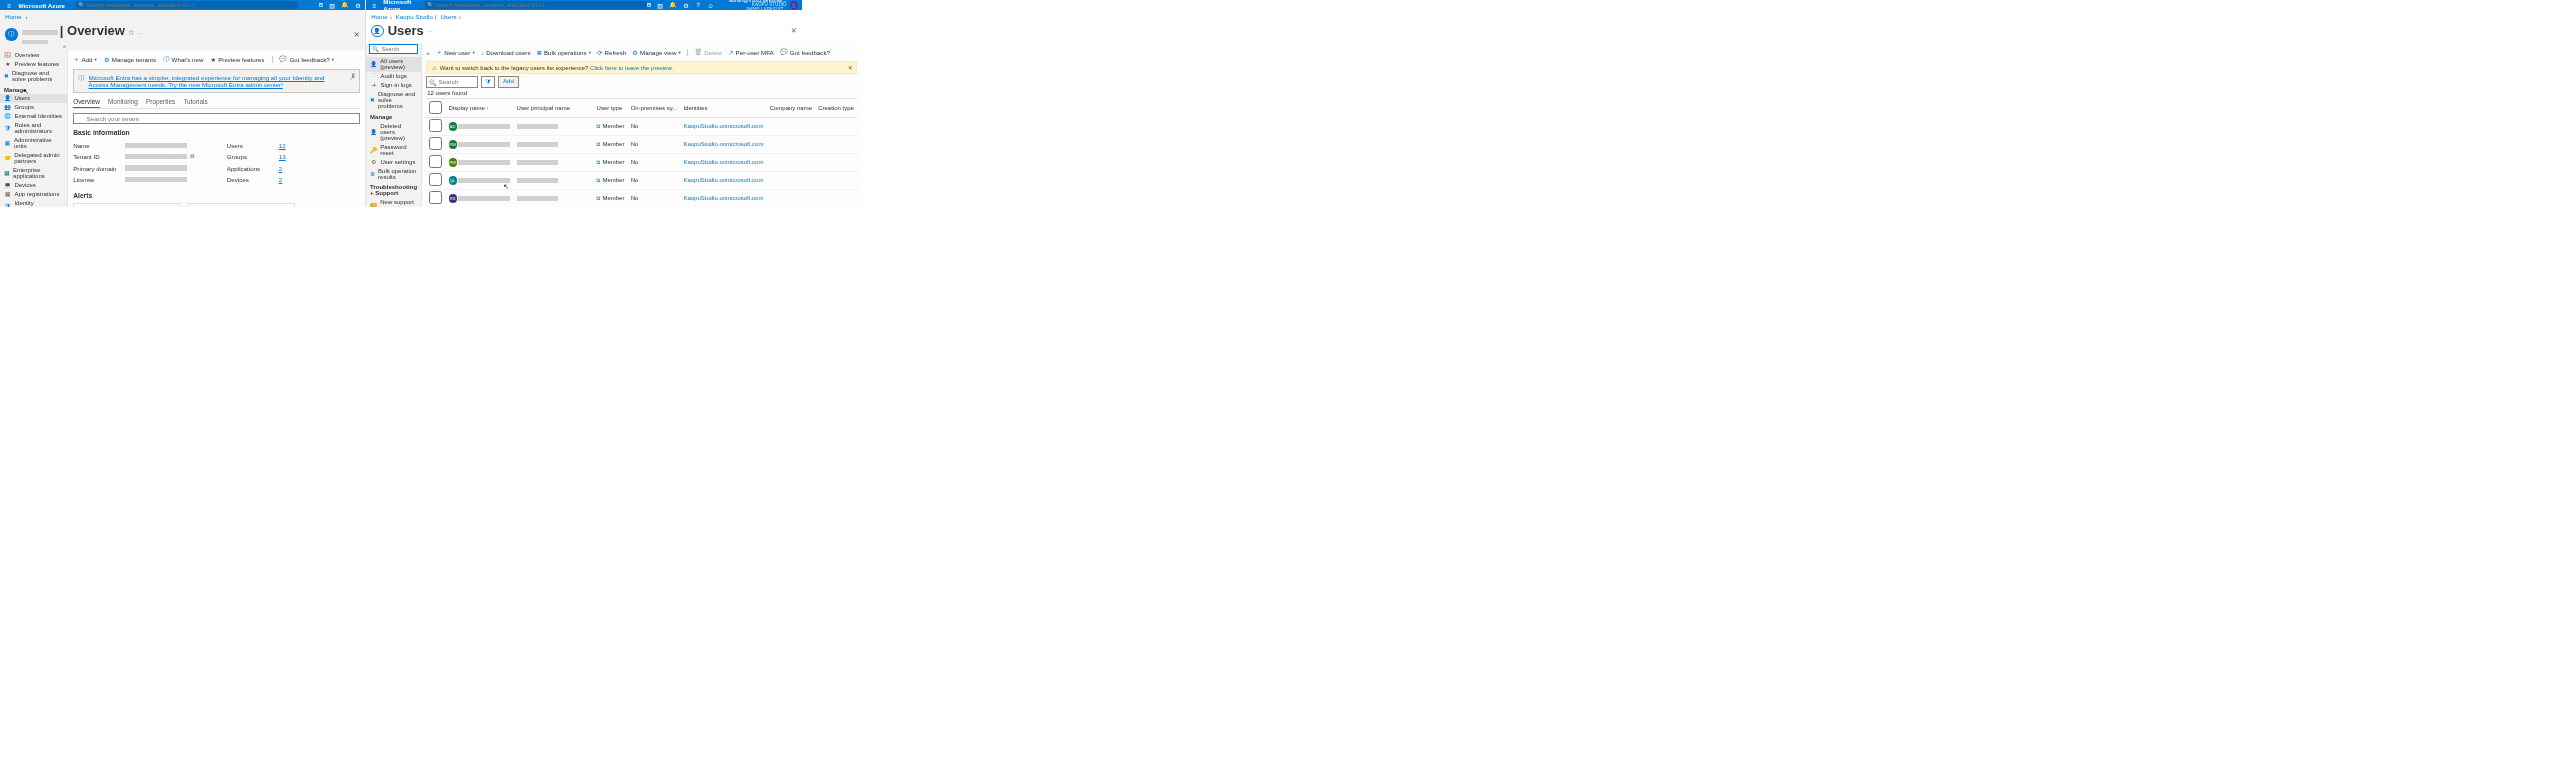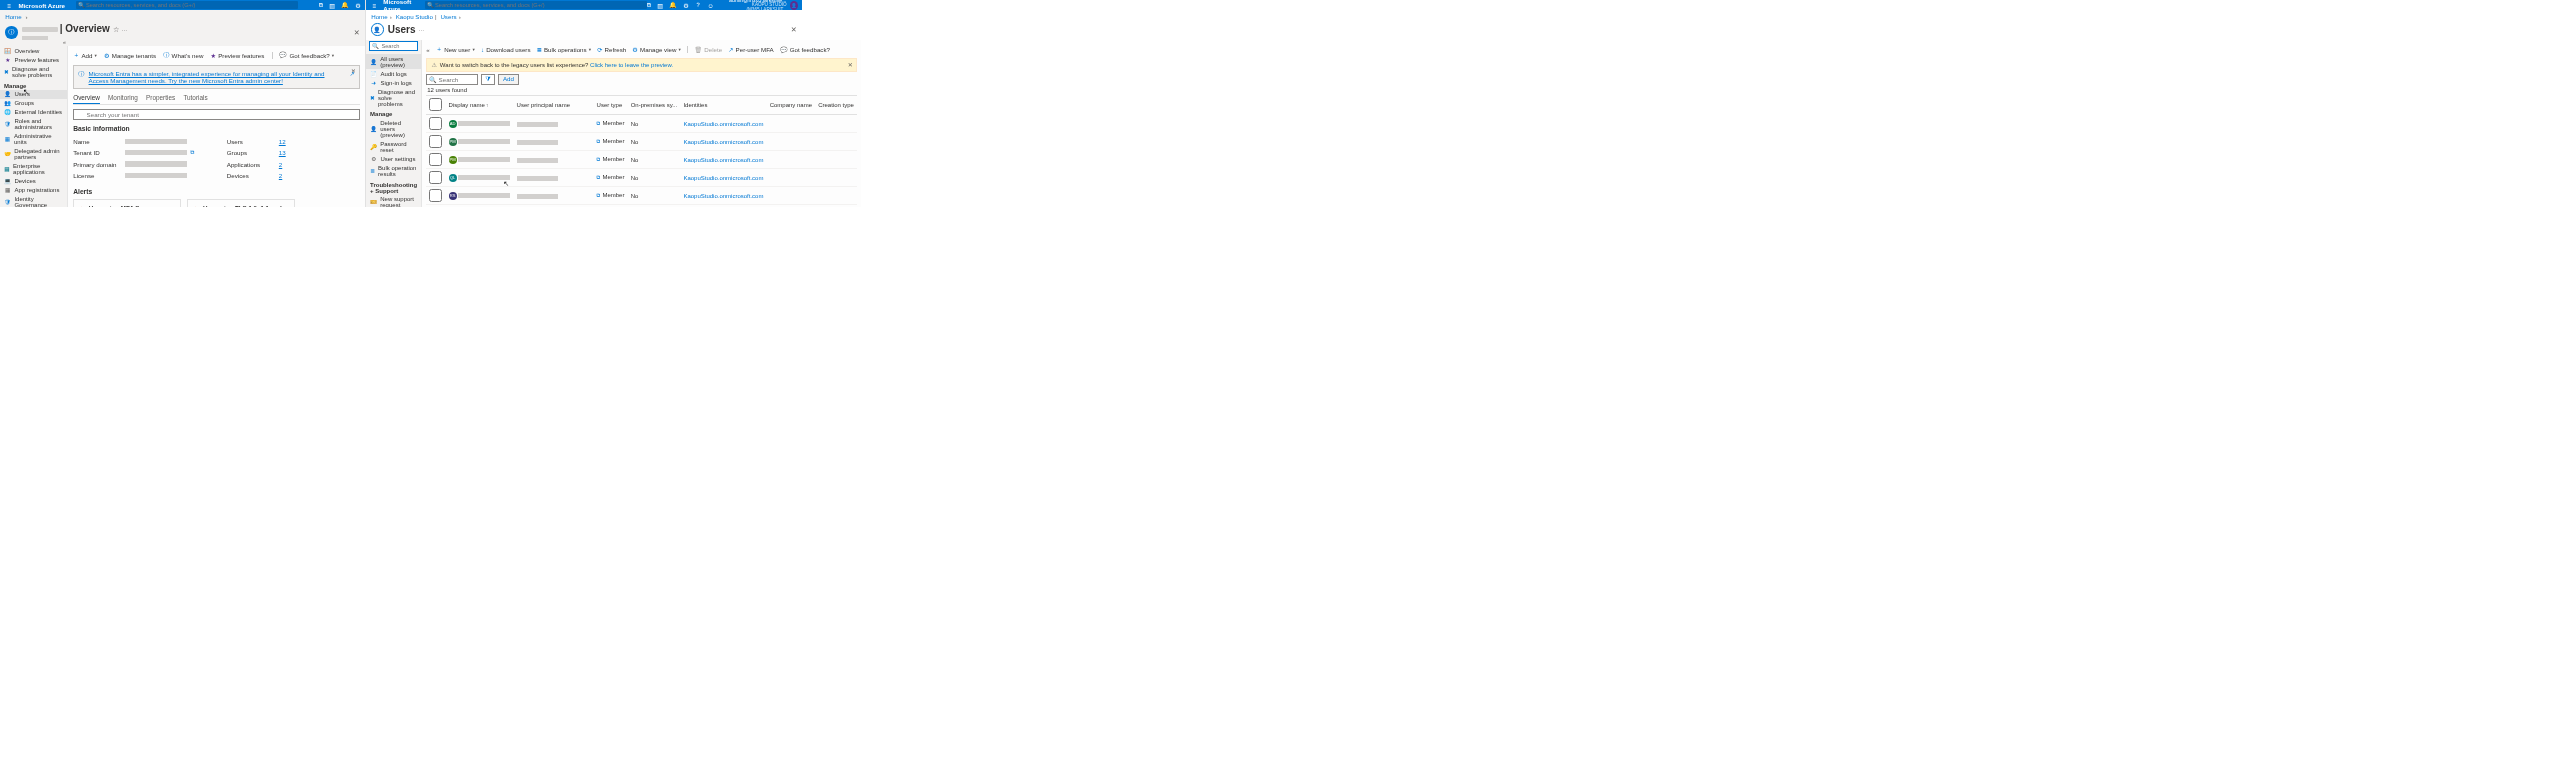--- a/index.html
+++ b/index.html
@@ -22,21 +22,21 @@
 .topbar .avatar { width: 9.3px; height: 9.3px; border-radius: 50%; background: #5c2e91; margin-left: 3.1px; display:flex;align-items:center;justify-content:center;font-size:4.6px;}
 
 
 .breadcrumb { padding: 3.1px 5.2px; font-size: 6.2px; }
 .breadcrumb a { color: #0078d4; text-decoration: none; }
 .breadcrumb .sep { color: #605e5c; margin: 0 2.1px; }
 
 
 .page-header { display: flex; align-items: center; padding: 0 5.2px 4.1px 5.2px; }
 .page-header .icon-circle { width: 12.4px; height: 12.4px; border-radius: 50%; background: #0078d4; color: #fff; display: flex; align-items: center; justify-content: center; font-size: 6.2px; margin-right: 4.1px;}
-.page-header .title-main { font-size: 10px; font-weight: 600; }
+.page-header .title-main { font-size: 13px; font-weight: 600; }
 .page-header .title-redacted { background: #d2d0ce; width: 36px; height: 5.2px; border-radius: 1px; display:inline-block; margin-right:2.1px;}
 .page-header .subtitle-redacted { background: #d2d0ce; width: 26px; height: 4.1px; display:inline-block; margin-top:1px;}
 .page-header .star { color: #605e5c; margin-left: 3.1px; font-size: 7.2px; }
 .page-header .close { margin-left: auto; font-size: 7.2px; color: #605e5c; cursor: pointer; }
 
 
 .layout { display: flex; }
 .sidebar { width: 68px; background: #f3f2f1; padding: 1px 0; border-right: 0.5px solid #e5e5e5; position:relative;}
 .sidebar .collapse { position: absolute; right: 1px; top: -6.2px; font-size: 5.2px; color: #605e5c; cursor:pointer;}
 .sidebar-item { display: flex; align-items: center; padding: 1.5px 4.1px; font-size: 6px; cursor: pointer; gap: 3.1px; }

